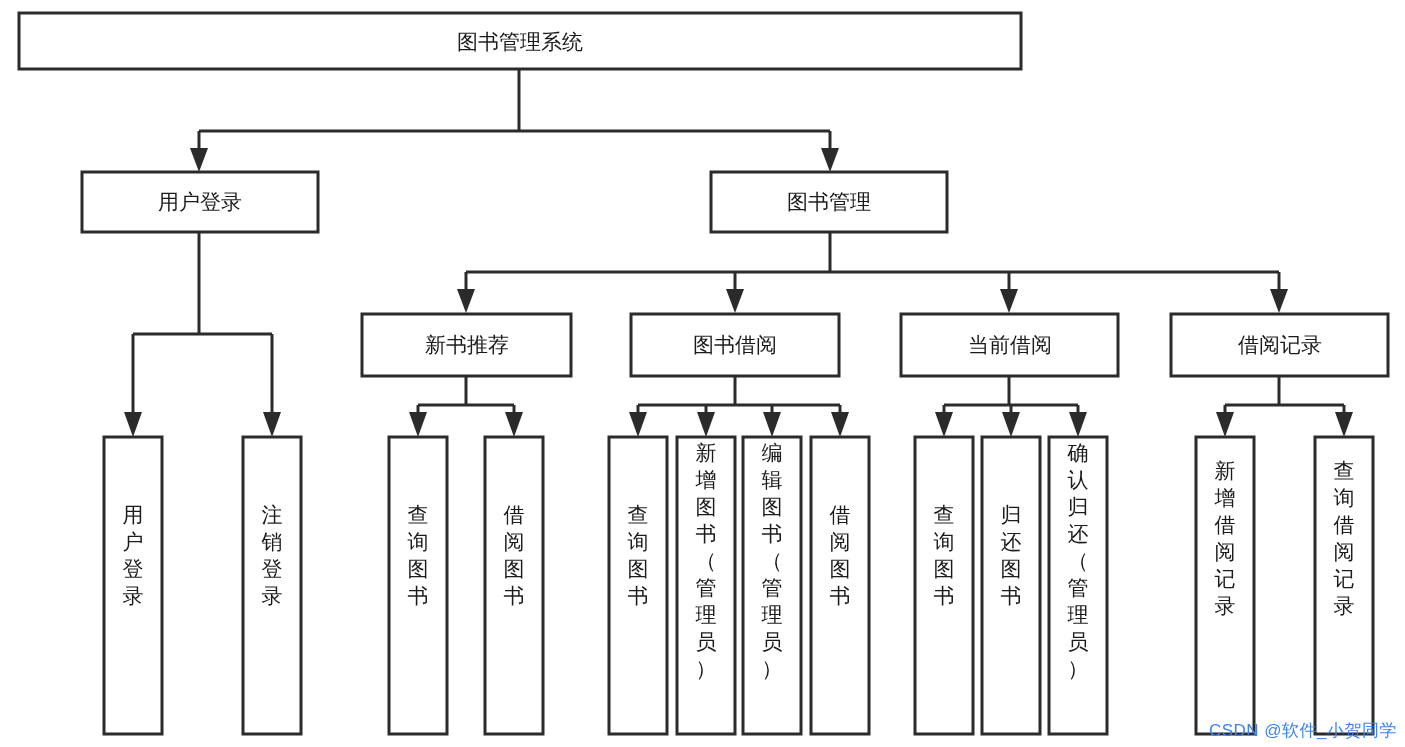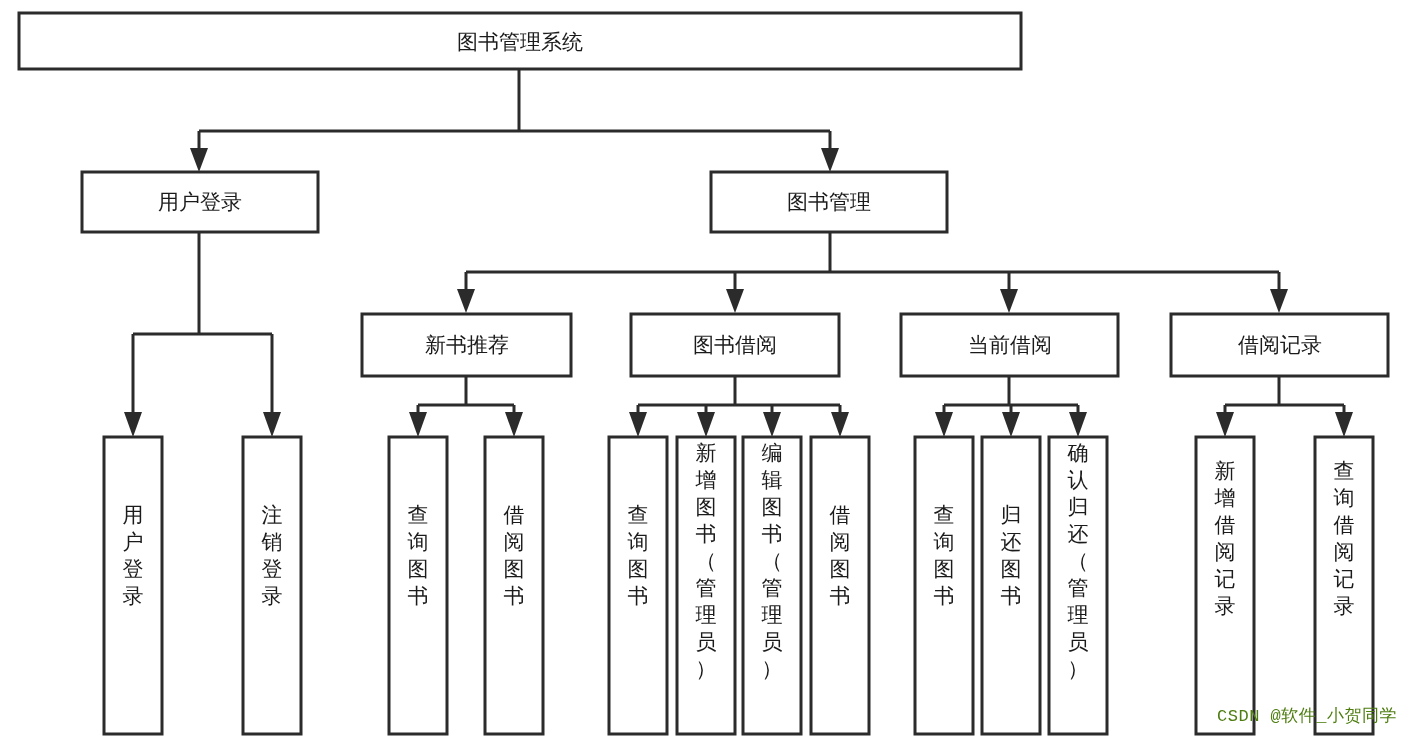--- a/index.html
+++ b/index.html
@@ -50,24 +50,24 @@
   }
   .node-label-v {
     font-family: "Liberation Sans", "DejaVu Sans", sans-serif;
     font-size: 21px;
     fill: #1b1b1b;
     text-anchor: middle;
   }
   .watermark {
     position: absolute;
     right: 8px;
-    bottom: 20px;
-    font-family: Liberation Mono, monospace;
+    bottom: 5px;
+    font-family: Liberation Sans, sans-serif;
     font-size: 17px;
-    color: #4d7c0f;
+    color: #3b82f6;
     white-space: nowrap;
     letter-spacing: 0.5px;
     pointer-events: none;
   }
 </style>
 </head>
 <body>
 
 <div id="diagram-root">
 

